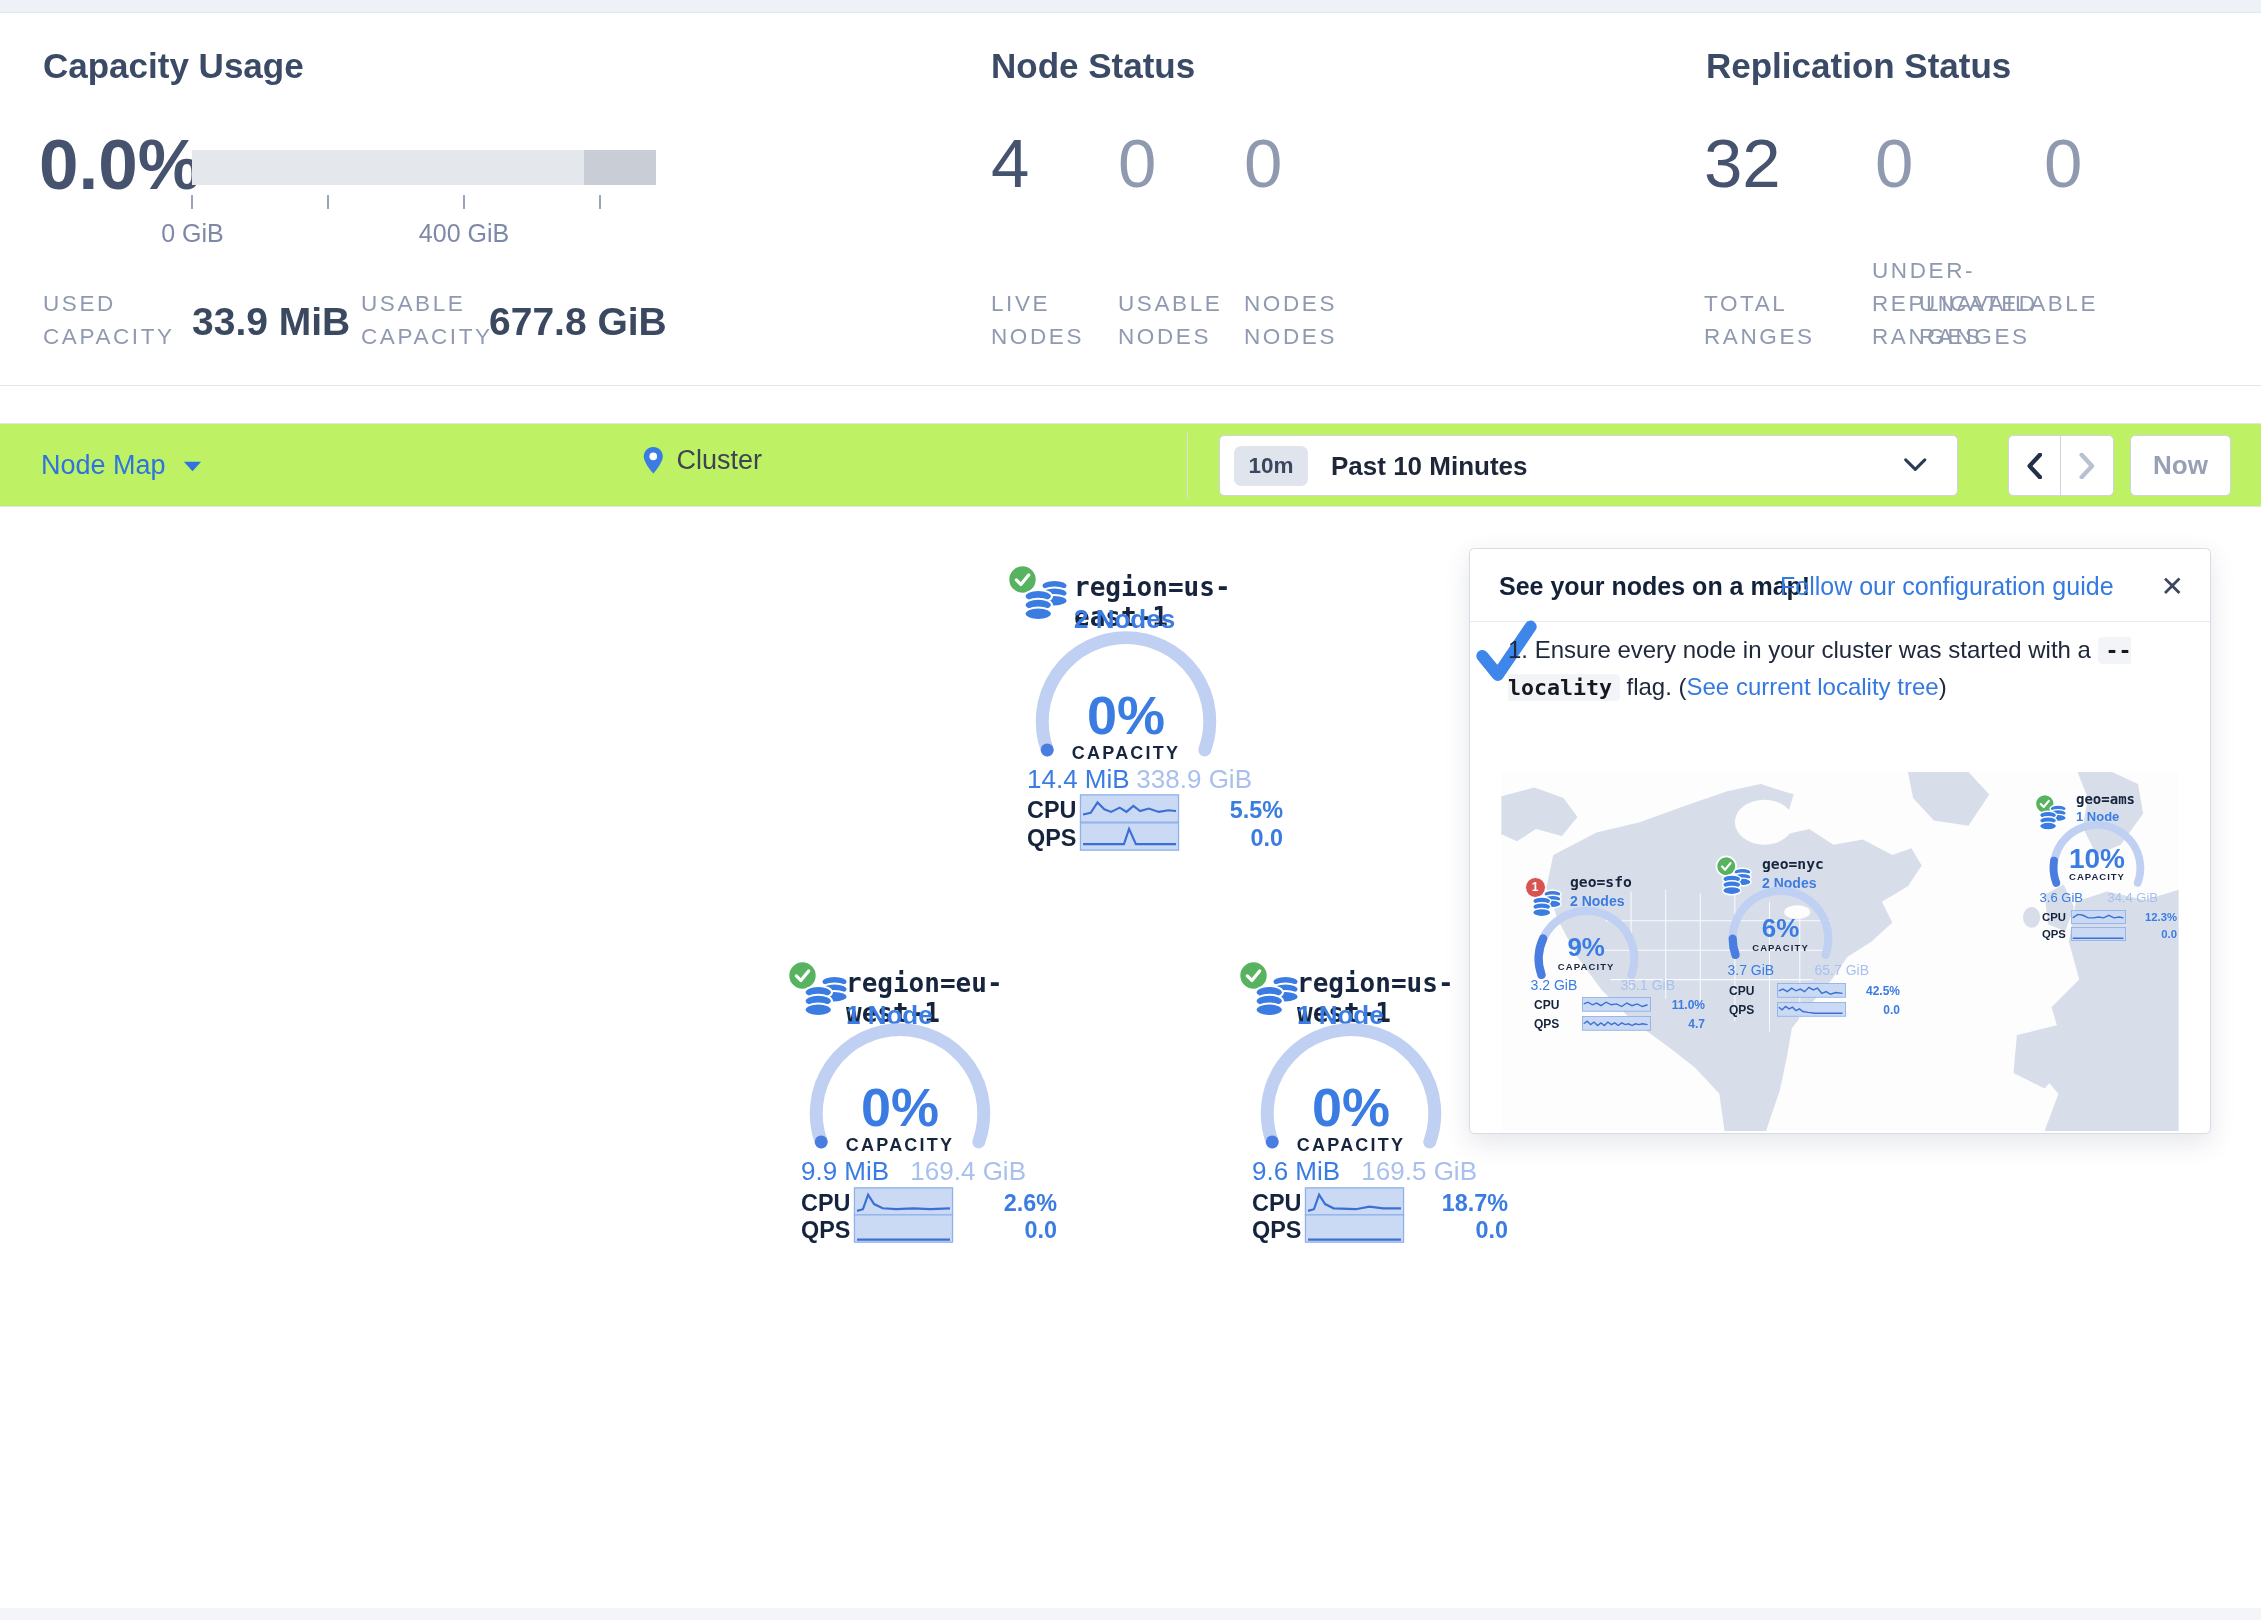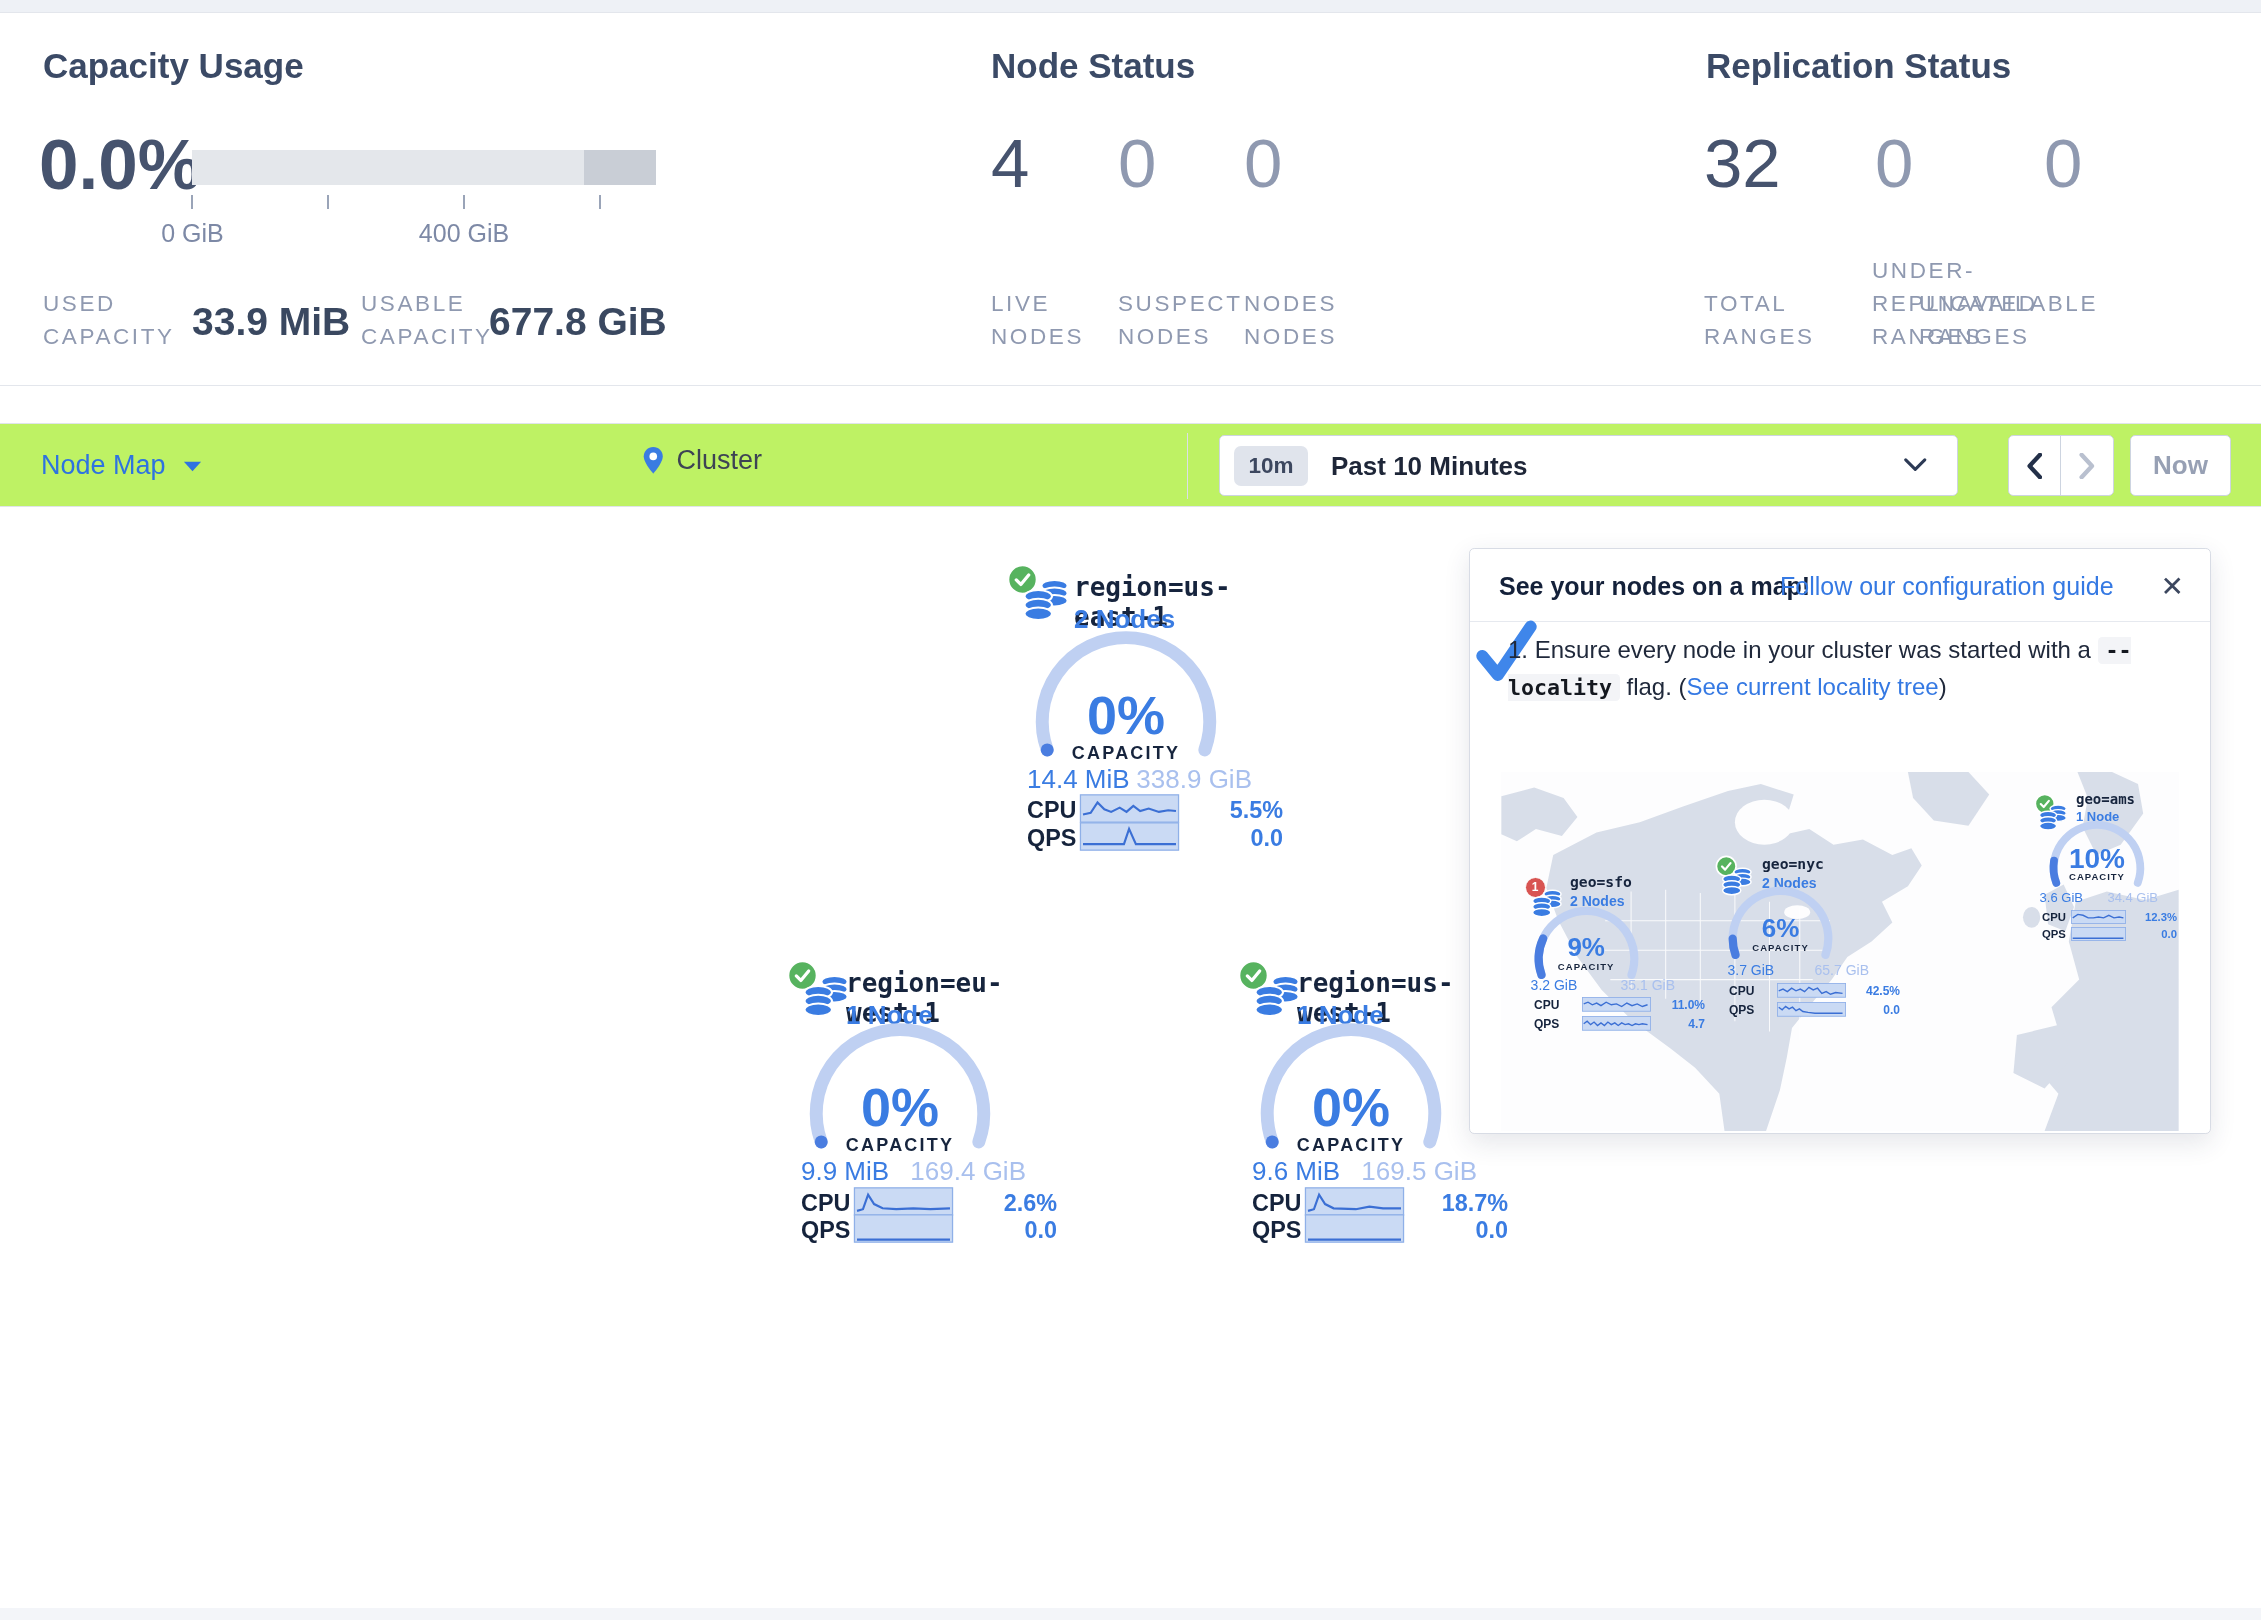--- a/index.html
+++ b/index.html
@@ -78,21 +78,21 @@
     <div class="abs caps" style="left:43px; top:274px; width:139px;">USED CAPACITY</div>
     <div class="abs stat-val" style="left:192px; top:287px;">33.9 MiB</div>
     <div class="abs caps" style="left:361px; top:274px; width:147px;">USABLE CAPACITY</div>
     <div class="abs stat-val" style="left:489px; top:287px;">677.8 GiB</div>
 
     <div class="abs sec-title" style="left:991px; top:33px;">Node Status</div>
     <div class="abs big-num" style="left:991px; top:111px;">4</div>
     <div class="abs big-num muted" style="left:1118px; top:111px;">0</div>
     <div class="abs big-num muted" style="left:1244px; top:111px;">0</div>
     <div class="abs caps" style="left:991px; top:274px; width:104px;">LIVE NODES</div>
-    <div class="abs caps" style="left:1118px; top:274px; width:117px;">SUSPECT NODES</div>
+    <div class="abs caps" style="left:1118px; top:274px; width:117px;">USABLE NODES</div>
     <div class="abs caps" style="left:1244px; top:274px; width:104px;">NODES NODES</div>
 
     <div class="abs sec-title" style="left:1706px; top:33px;">Replication Status</div>
     <div class="abs big-num" style="left:1704px; top:111px;">32</div>
     <div class="abs big-num muted" style="left:1875px; top:111px;">0</div>
     <div class="abs big-num muted" style="left:2044px; top:111px;">0</div>
     <div class="abs caps" style="left:1704px; top:274px; width:113px;">TOTAL RANGES</div>
     <div class="abs caps" style="left:1872px; top:241px; width:173px;">UNDER-REPLICATED RANGES</div>
     <div class="abs caps" style="left:1919px; top:274px; width:199px;">UNAVAILABLE RANGES</div>
   </div>

